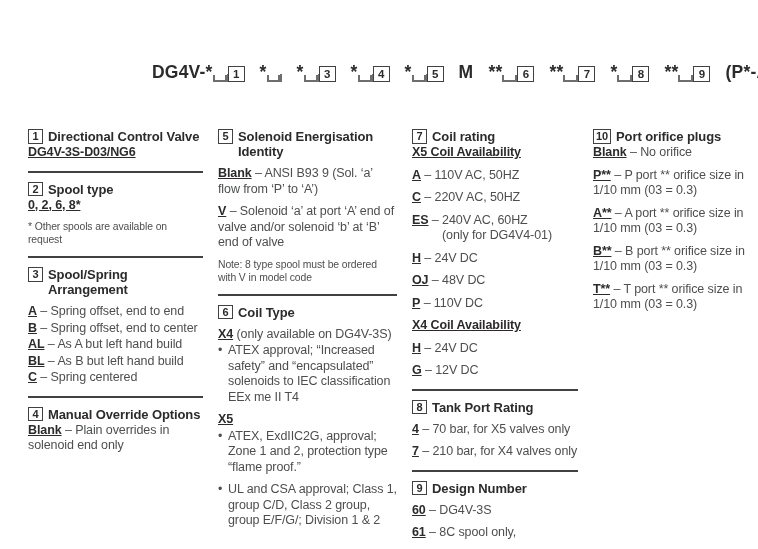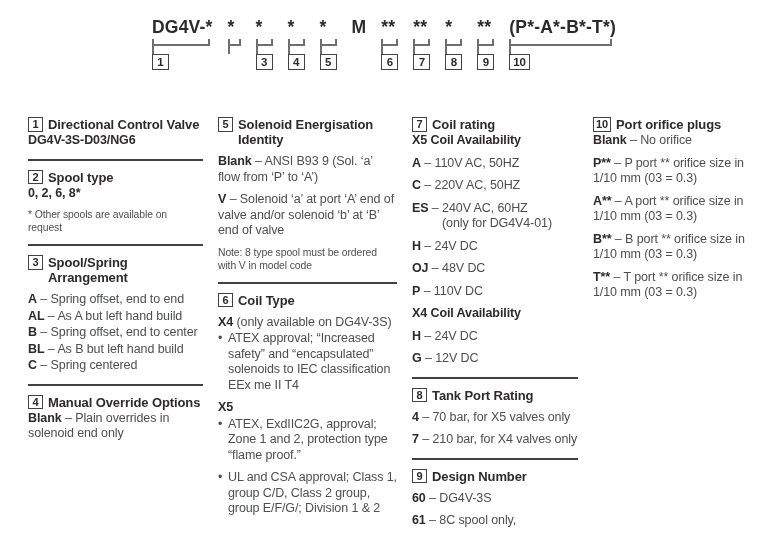--- a/index.html
+++ b/index.html
@@ -8,21 +8,21 @@
     background: #ffffff;
     font-family: "Liberation Sans", sans-serif;
     color: #4d4e50;
     overflow: hidden;
     letter-spacing: -0.1px;
   }
 
   
   .code-area { margin: 17px 0 0 152px; }
   .code-row { display: flex; align-items: flex-start; gap: 15px; }
-  .code-seg { display: flex; flex-direction: column; align-items: flex-start; }
+  .code-seg { display: flex; flex-direction: row; align-items: flex-end; margin-top: 45px; }
   .code-text {
     font-weight: bold; font-size: 17.5px; line-height: 20px;
     color: #2d2a2b; white-space: nowrap; letter-spacing: 0.2px;
   }
   .bracket {
     height: 7px; width: 100%; min-width: 13px; margin-top: 2px;
     border-left: 2px solid #6d6e71;
     border-right: 2px solid #6d6e71;
     border-bottom: 2px solid #6d6e71;
   }
@@ -46,21 +46,21 @@
     display: flex; align-items: flex-start;
     font-weight: bold; font-size: 13px; line-height: 15px; color: #2d2a2b;
   }
   .sec-num {
     flex: 0 0 auto; border: 1.4px solid #414042;
     font-size: 11px; line-height: 12.5px; padding: 0 2px;
     min-width: 15px; text-align: center; margin: 0 5px 0 0;
   }
   .item { margin-top: 7px; font-size: 12.5px; line-height: 15.5px; }
   .item.tight { margin-top: 1px; }
-  .item.bold, .item .term, .item.subhead { font-weight: bold; color: #2d2a2b; }
+  .item.bold, .item .term, .item.subhead { font-weight: bold; color: #2d2a2b; text-decoration: underline; }
   .item.note { font-size: 10.4px; line-height: 13px; }
   .item.bullet { display: flex; }
   .bullet-marker { flex: 0 0 10px; }
   .bullet-text { flex: 1 1 auto; }
   .sub-line { padding-left: 30px; }
   .divider { border-top: 2px solid #414042; margin: 10px 0 9px 0; }
 </style>
 </head>
 <body>
 
@@ -149,22 +149,22 @@
         <div class="item bold tight">0, 2, 6, 8*</div>
         <div class="item note">* Other spools are available on request</div>
       </div>
       <div class="divider"></div>
       <div class="section">
         <div class="sec-head">
           <span class="sec-num">3</span>
           <span class="sec-title">Spool/Spring Arrangement</span>
         </div>
         <div class="item term-item"><span class="term">A</span> <span class="rest">– Spring offset, end to end</span></div>
+        <div class="item term-item tight"><span class="term">B</span> <span class="rest">– Spring offset, end to center</span></div>
         <div class="item term-item tight"><span class="term">AL</span> <span class="rest">– As A but left hand build</span></div>
-        <div class="item term-item tight"><span class="term">B</span> <span class="rest">– Spring offset, end to center</span></div>
         <div class="item term-item tight"><span class="term">BL</span> <span class="rest">– As B but left hand build</span></div>
         <div class="item term-item tight"><span class="term">C</span> <span class="rest">– Spring centered</span></div>
       </div>
       <div class="divider"></div>
       <div class="section">
         <div class="sec-head">
           <span class="sec-num">4</span>
           <span class="sec-title">Manual Override Options</span>
         </div>
         <div class="item term-item tight"><span class="term">Blank</span> <span class="rest">– Plain overrides in solenoid end only</span></div>

